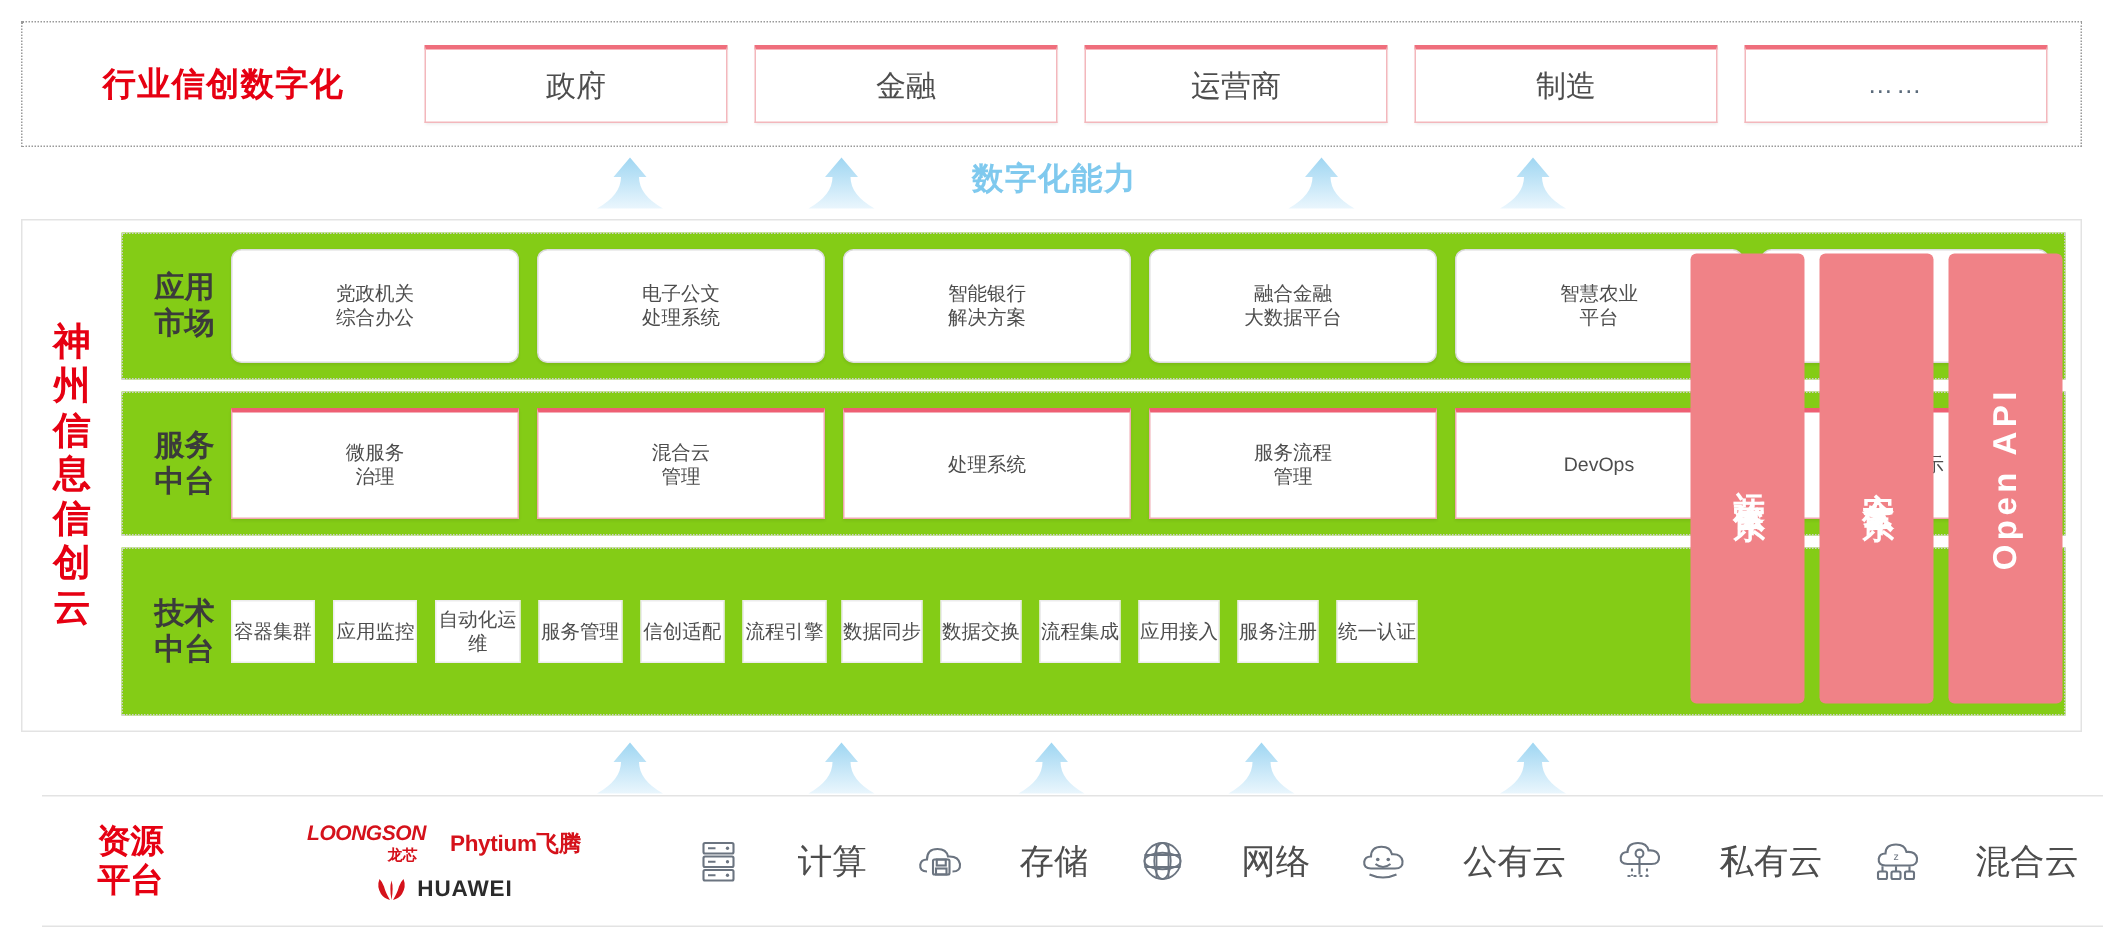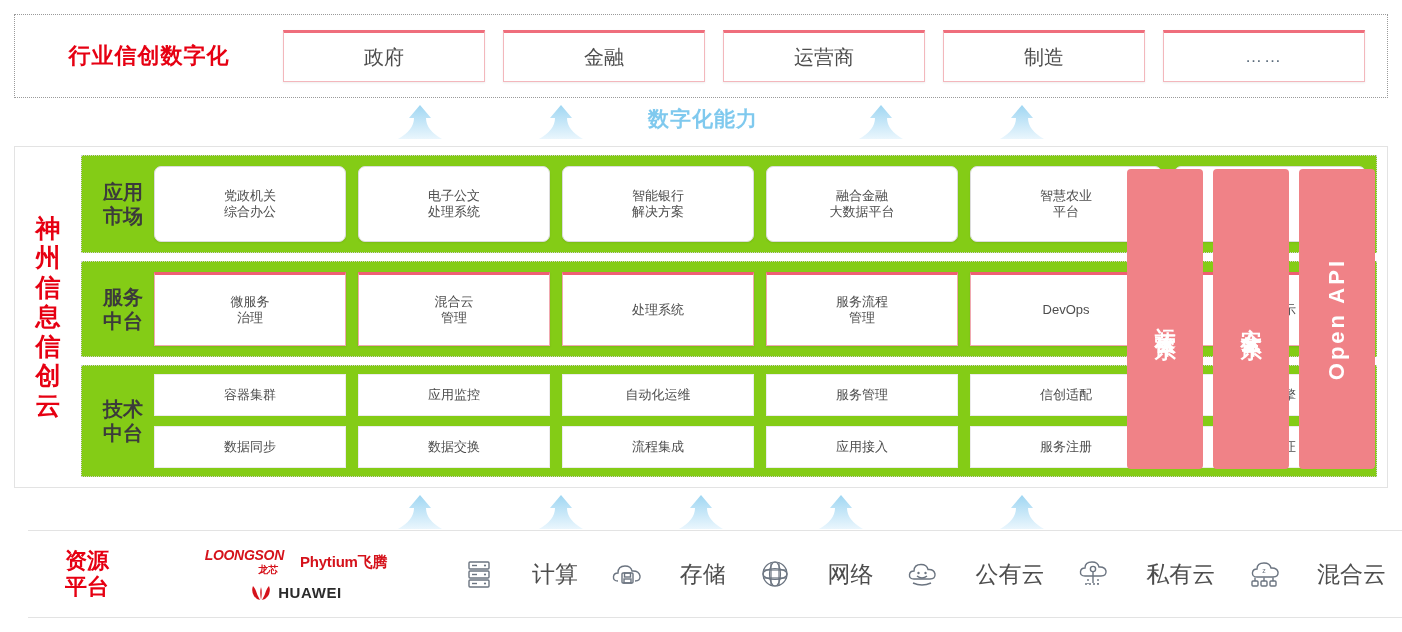--- a/index.html
+++ b/index.html
@@ -99,21 +99,21 @@
     box-shadow: 0 1px 2px rgba(0,0,0,0.08);
   }
   .cell.svc {
     height: 74px; border: 1px solid #f0a9b1;
     border-top: 3px solid #ee5f73;
     box-shadow: 0 1px 2px rgba(0,0,0,0.09);
   }
   .cell.tech { height: 42px; border: 1px solid #ececec; }
   .cell.dots { color: #5a6a7a; letter-spacing: 2px; font-size: 16px; }
 
-  .tech-grid { flex: 1; display: flex; flex-direction: column; gap: 10px; }
+  .tech-grid { flex: 1; display: flex; flex-direction: row; gap: 10px; }
   .tech-row { display: flex; gap: 12px; }
 
   
   .pillars {
     position: absolute; right: 12px; top: 22px;
     width: 248px; height: 300px;
     display: flex; gap: 10px;
   }
   .pillar {
     flex: 1; border-radius: 4px;

